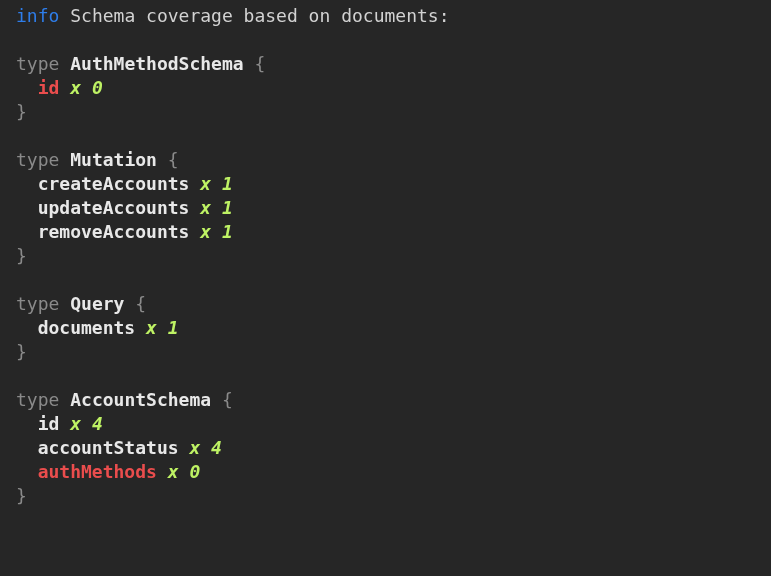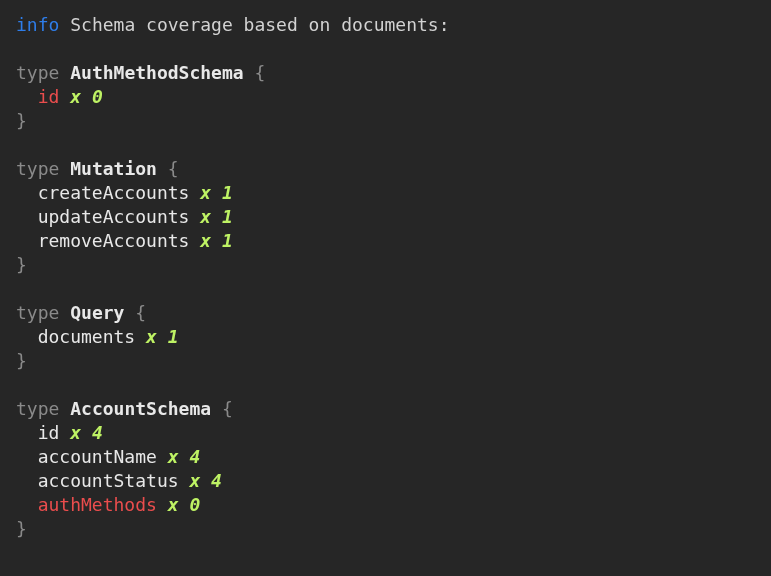--- a/index.html
+++ b/index.html
@@ -7,32 +7,32 @@
     width: 771px;
     height: 576px;
     overflow: hidden;
     background: #262626;
     font-family: "DejaVu Sans Mono", "Liberation Mono", monospace;
     font-size: 18px;
     line-height: 24px;
     color: #d2d2d2;
   }
   .terminal {
-    padding: 13px 16px 0 16px;
+    padding: 4px 16px 0 16px;
     box-sizing: border-box;
     width: 771px;
     height: 576px;
   }
   .line { height: 24px; white-space: nowrap; }
   .indent { padding-left: 2ch; }
   .blue { color: #2e7de9; }
   .hdr { color: #d2d2d2; }
   .kw { color: #8a8a8a; }
   .tname { color: #e8e8e8; font-weight: bold; }
-  .field { color: #e8e8e8; font-weight: normal; margin-top: 41px; }
+  .field { color: #e8e8e8; font-weight: bold; margin-top: 41px; }
   .red { color: #ea4d4d; }
   .count { color: #bef264; font-style: italic; font-weight: bold; }
 </style>
 </head>
 <body>
 
 <div class="terminal">
 
   <div class="line"><span class="blue">info</span> <span class="hdr">Schema coverage based on documents:</span></div>
 
@@ -53,18 +53,17 @@
   <div class="line"></div>
 
   <div class="line"><span class="kw">type</span> <span class="tname">Query</span> <span class="kw">{</span></div>
   <div class="line indent"><span class="field">documents</span> <span class="count"><span>x</span> <span>1</span></span></div>
   <div class="line"><span class="kw">}</span></div>
 
   <div class="line"></div>
 
   <div class="line"><span class="kw">type</span> <span class="tname">AccountSchema</span> <span class="kw">{</span></div>
   <div class="line indent"><span class="field">id</span> <span class="count"><span>x</span> <span>4</span></span></div>
-  <div class="line indent"><span class="field">accountName</span> <span class="count"><span>x</span> <span>4</span></span></div>
   <div class="line indent"><span class="field">accountStatus</span> <span class="count"><span>x</span> <span>4</span></span></div>
   <div class="line indent"><span class="field red">authMethods</span> <span class="count"><span>x</span> <span>0</span></span></div>
   <div class="line"><span class="kw">}</span></div>
 
 </div>
 
 </body></html>

